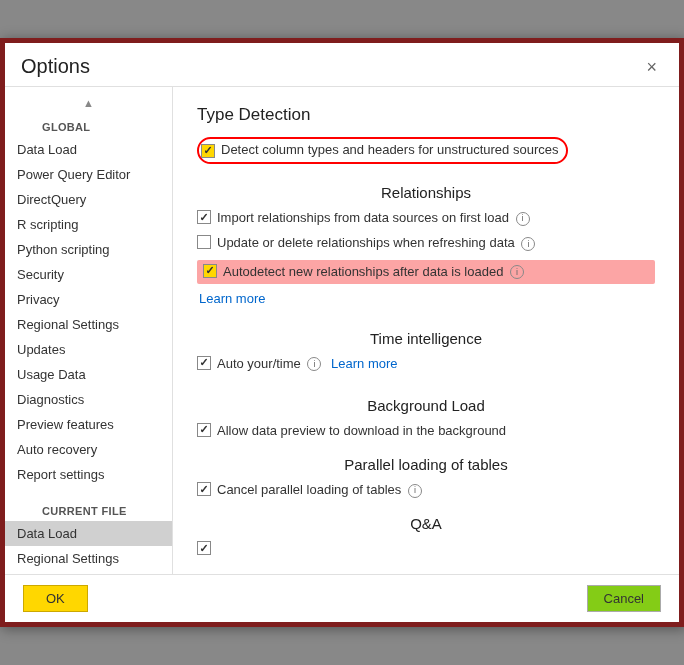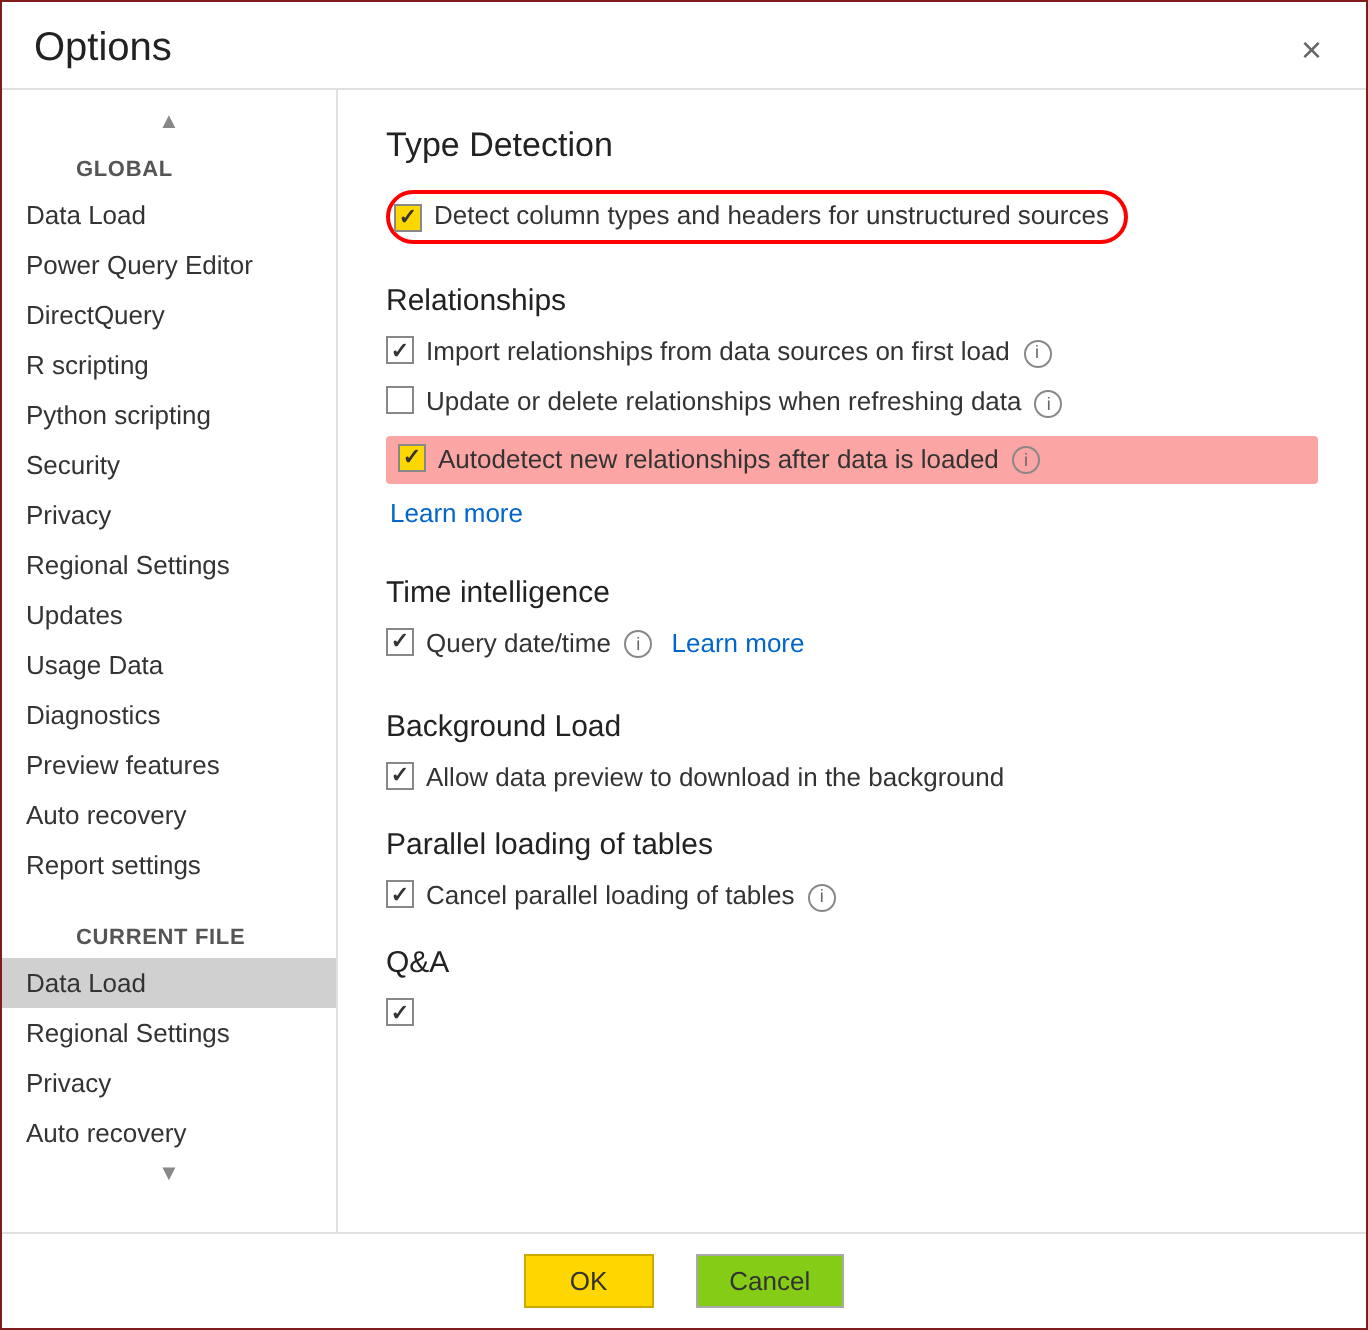--- a/index.html
+++ b/index.html
@@ -1,42 +1,42 @@
 <!DOCTYPE html>
 <html><head>
   <meta charset="utf-8">
   <style>
     * { box-sizing: border-box; margin: 0; padding: 0; }
     body { background: #888; display: flex; align-items: center; justify-content: center; height: 100vh; font-family: 'Segoe UI', Arial, sans-serif; font-size: 13px; color: #333; }
-    .dialog { background: #fff; width: 684px; height: 665px; border: 1px solid #7f1d1d; box-shadow: 2px 2px 12px rgba(0,0,0,0.4); display: flex; flex-direction: column; }
+    .dialog { background: #fff; width: 684px; height: 589px; border: 5px solid #7f1d1d; box-shadow: 2px 2px 12px rgba(0,0,0,0.4); display: flex; flex-direction: column; }
     .dialog-titlebar { display: flex; align-items: center; justify-content: space-between; padding: 12px 16px 8px 16px; border-bottom: none; }
     .dialog-title { font-size: 20px; font-weight: 300; color: #222; }
     .close-btn { background: none; border: none; font-size: 18px; cursor: pointer; color: #666; line-height: 1; padding: 2px 6px; }
     .dialog-body { display: flex; flex: 1; overflow: hidden; border-top: 1px solid #e0e0e0; }
     .sidebar { width: 168px; border-right: 1px solid #e0e0e0; overflow-y: auto; padding: 8px 0; display: flex; flex-direction: column; }
     .sidebar-section-label { font-size: 11px; font-weight: 700; color: #555; padding: 10px 12px 4px 12px; letter-spacing: 0.03em; margin-left: 25px; }
     .sidebar-item { padding: 5px 12px; cursor: pointer; color: #333; font-size: 13px; white-space: nowrap; }
     .sidebar-item.active { background: #d0d0d0; }
     .sidebar-scroll-btn { text-align: center; color: #888; font-size: 11px; cursor: pointer; padding: 2px; user-select: none; }
     .content { flex: 1; padding: 18px 24px; overflow-y: auto; }
     .section-title { font-size: 17px; font-weight: 400; color: #222; margin-bottom: 12px; }
-    .sub-section-title { font-size: 15px; font-weight: 400; color: #222; margin-top: 16px; margin-bottom: 8px; }
+    .sub-section-title { font-size: 15px; font-weight: 400; color: #222; margin-top: 16px; margin-bottom: 8px; text-align: center; }
     .option-row { display: flex; align-items: flex-start; margin-bottom: 7px; gap: 6px; }
     .option-row.highlighted { background: #fca5a5; padding: 3px 6px; border-radius: 2px; }
     .checkbox { width: 14px; height: 14px; border: 1px solid #888; background: #fff; display: inline-flex; align-items: center; justify-content: center; flex-shrink: 0; margin-top: 1px; font-size: 11px; color: #333; }
     .checkbox.checked { background: #fff; border-color: #888; }
     .checkbox.checked::after { content: '✓'; font-size: 11px; color: #333; font-weight: bold; }
     .checkbox-yellow { width: 14px; height: 14px; border: 1px solid #888; background: #FFD700; display: inline-flex; align-items: center; justify-content: center; flex-shrink: 0; margin-top: 1px; font-size: 11px; color: #333; }
     .checkbox-yellow::after { content: '✓'; font-size: 11px; color: #333; font-weight: bold; }
     .option-text { color: #333; line-height: 1.4; }
     .option-text a { color: #0066cc; text-decoration: none; }
     .info-icon { display: inline-flex; align-items: center; justify-content: center; width: 14px; height: 14px; border-radius: 50%; border: 1px solid #888; font-size: 9px; color: #666; cursor: default; flex-shrink: 0; margin-left: 3px; vertical-align: middle; }
     .learn-more { color: #0066cc; cursor: pointer; font-size: 13px; margin-left: 2px; margin-bottom: 8px; display: inline-block; text-decoration: none; }
     .type-detection-box { border: 2px solid red; border-radius: 14px; display: inline-flex; align-items: center; gap: 6px; padding: 2px 8px 3px 2px; margin-bottom: 4px; }
-    .dialog-footer { display: flex; align-items: center; justify-content: center; padding: 10px 18px; border-top: 1px solid #e0e0e0; gap: 21px; }
+    .dialog-footer { display: flex; align-items: center; justify-content: space-between; padding: 10px 18px; border-top: 1px solid #e0e0e0; gap: 21px; }
     .btn-ok { background: #FFD700; border: 1px solid #cca800; color: #333; font-size: 13px; padding: 5px 22px; cursor: pointer; font-weight: 500; }
     .btn-cancel { background: #84cc16; border: 1px solid #aaa; color: #333; font-size: 13px; padding: 5px 16px; cursor: pointer; }
   </style>
 </head>
 <body>
 
 <div class="dialog">
   <div class="dialog-titlebar">
     <span class="dialog-title">Options</span>
     <button class="close-btn">×</button>
@@ -103,21 +103,21 @@
         </span>
       </div>
       <div style="margin: 4px 0 8px 0;">
         <a class="learn-more">Learn more</a>
       </div>
 
       <div class="sub-section-title">Time intelligence</div>
       <div class="option-row">
         <span class="checkbox checked"></span>
         <span class="option-text">
-          <span>Query date/time</span>
+          <span>Auto your/time</span>
           <span class="info-icon">i</span>
           <a class="learn-more" style="font-size:13px; margin-left:6px;">Learn more</a>
         </span>
       </div>
 
       <div class="sub-section-title">Background Load</div>
       <div class="option-row">
         <span class="checkbox checked"></span>
         <span class="option-text">Allow data preview to download in the background</span>
       </div>

